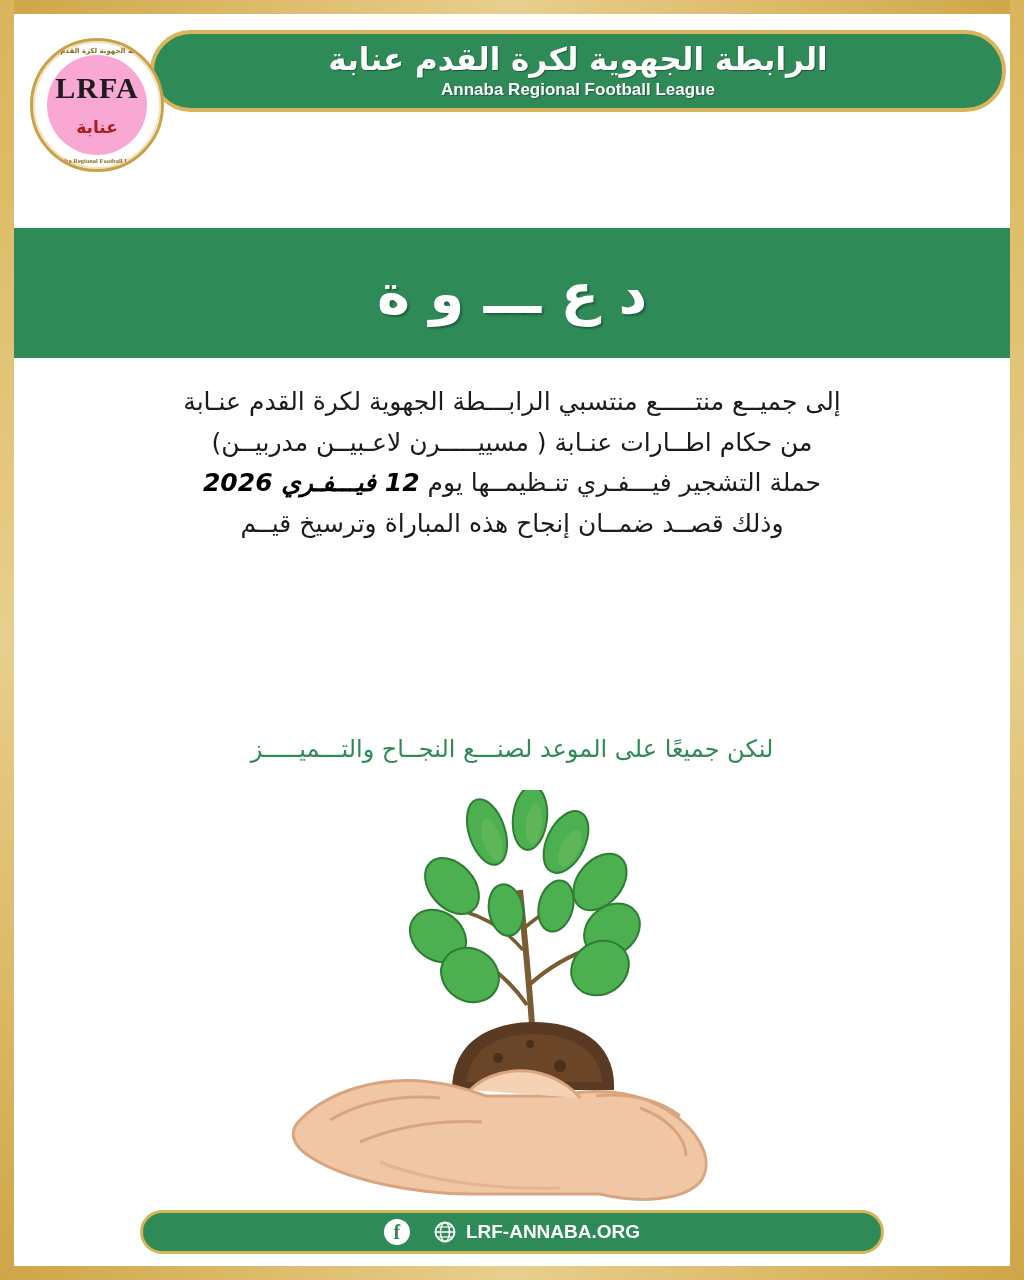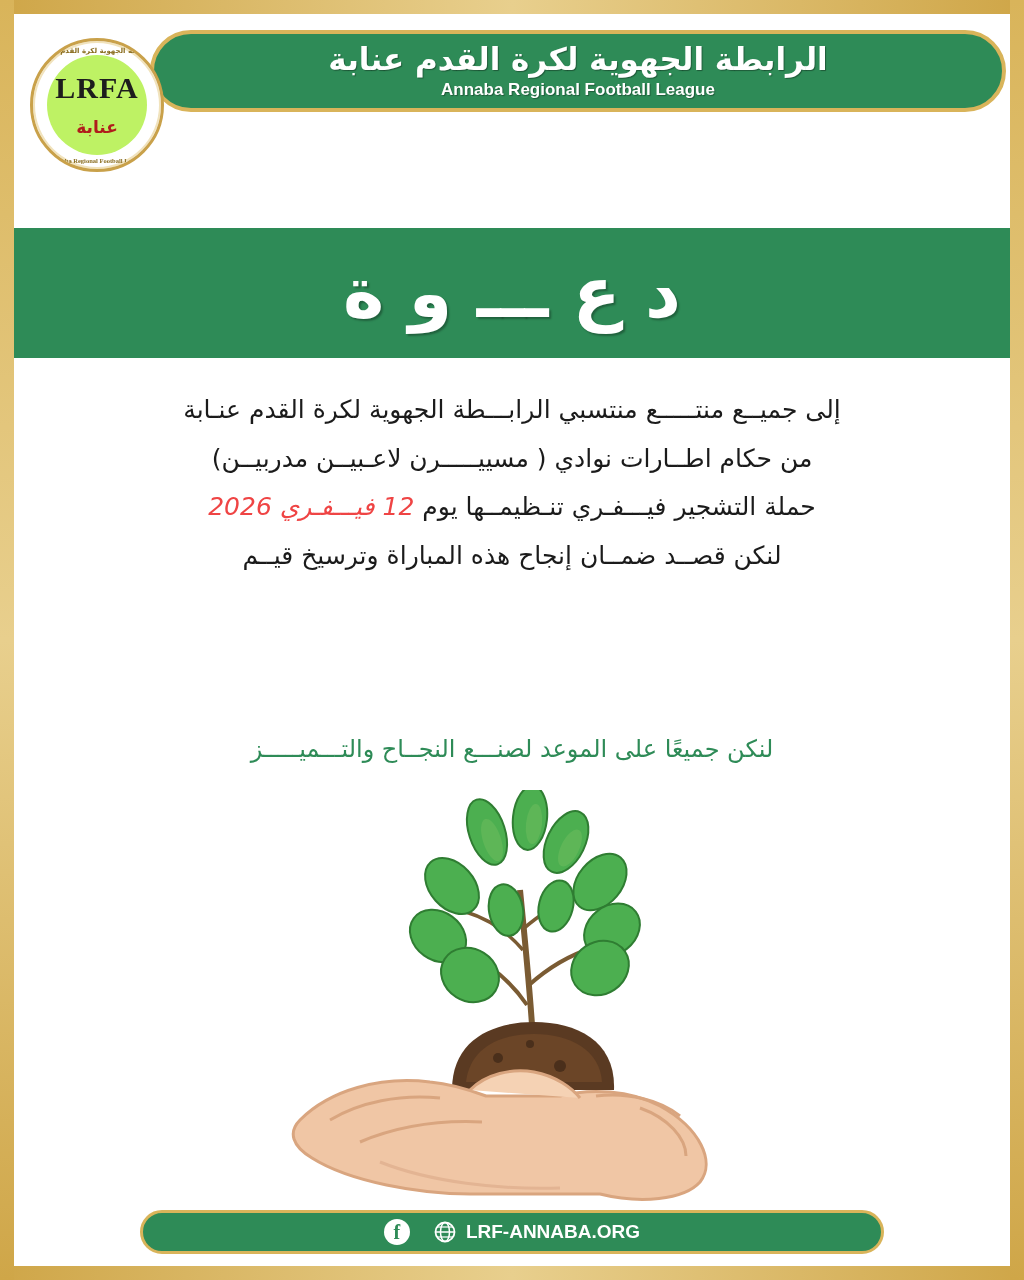--- a/index.html
+++ b/index.html
@@ -55,21 +55,21 @@
     position:absolute;top:10px;left:8px;width:128px;height:128px;
     border-radius:50%;
     background:#ffffff;
     border:3px solid #c9a14a;
     box-shadow:0 0 0 2px #f1e3bd inset;
     overflow:hidden;
   }
   .logo-inner{
     position:absolute;top:14px;left:14px;right:14px;bottom:14px;
     border-radius:50%;
-    background:#bef264;
+    background:#f9a8d4;
     display:flex;flex-direction:column;align-items:center;justify-content:center;
   }
   .logo-lrfa{
     font-family:"Liberation Serif", serif;
     font-weight:bold;font-size:30px;color:#1d1d1d;
     letter-spacing:1px;line-height:1;
   }
   .logo-ar{
     font-size:17px;font-weight:bold;color:#b01c1c;margin-top:14px;
   }
@@ -87,35 +87,35 @@
     width:26px;height:34px;
   }
 
   
   .title-banner{
     position:absolute;top:228px;left:14px;right:14px;height:130px;
     background:#2e8b57;
     display:flex;align-items:center;justify-content:center;
   }
   .title-banner .t{
-    color:#ffffff;font-size:70px;font-weight:bold;
+    color:#ffffff;font-size:56px;font-weight:bold;
     letter-spacing:4px;
     text-shadow:2px 2px 2px rgba(0,0,0,.3);
   }
 
   
   .body-text{
     position:absolute;top:382px;left:48px;right:48px;
     text-align:center;
     color:#1b1b1b;
     font-size:25px;
     line-height:1.62;
   }
-  .body-text p{margin:8px;}
-  .highlight-red{color:#ef4444;font-weight:normal;font-style:italic;}
+  .body-text p{margin:0;}
+  .highlight-red{color:#000000;font-weight:bold;font-style:italic;}
   .slogan{
     position:absolute;top:735px;left:48px;right:48px;
     text-align:center;
     color:#2e8b57;
     font-weight:normal;
     font-size:24px;
   }
 
   
   .illustration{
@@ -174,25 +174,25 @@
     <div class="logo-arc-bot">Annaba Regional Football League</div>
   </div>
 </div>
 
 <div class="title-banner">
   <div class="t">د ع ـــ و ة</div>
 </div>
 
 <div class="body-text">
   <p>إلى جميــع منتـــــع منتسبي الرابـــطة الجهوية لكرة القدم عنـابة</p>
-  <p>من حكام اطــارات نوادي ( مسييـــــرن لاعـبيــن مدربيــن)</p>
+  <p>من حكام اطــارات عنـابة ( مسييـــــرن لاعـبيــن مدربيــن)</p>
   <p>
     <span>حملة التشجير فيـــفـري تنـظيمــها يوم </span><span class="highlight-red">12 فيـــفـري 2026</span>
   </p>
-  <p>لنكن قصــد ضمــان إنجاح هذه المباراة وترسيخ قيــم</p>
+  <p>وذلك قصــد ضمــان إنجاح هذه المباراة وترسيخ قيــم</p>
 </div>
 
 <div class="slogan">لنكن جميعًا على الموعد لصنـــع النجــاح والتـــميـــــز</div>
 
 <div class="illustration">
   <svg viewBox="0 0 1024 420" width="1024" height="420">
 
     <path d="M533 250 C530 200 525 150 520 100" stroke="#7a5b33" stroke-width="6" fill="none"></path>
     <path d="M527 215 C510 190 490 175 470 165" stroke="#7a5b33" stroke-width="4" fill="none"></path>
     <path d="M529 195 C548 178 570 165 592 158" stroke="#7a5b33" stroke-width="4" fill="none"></path>

